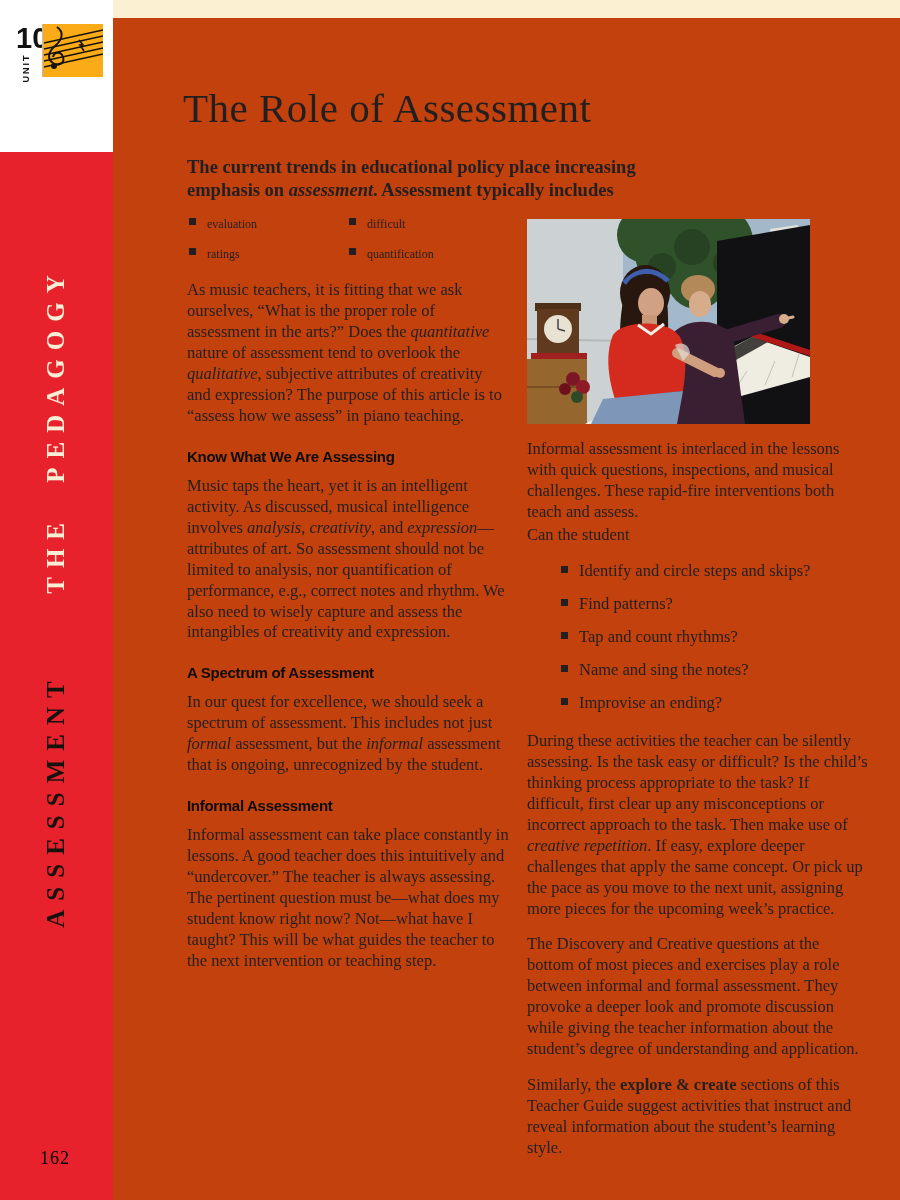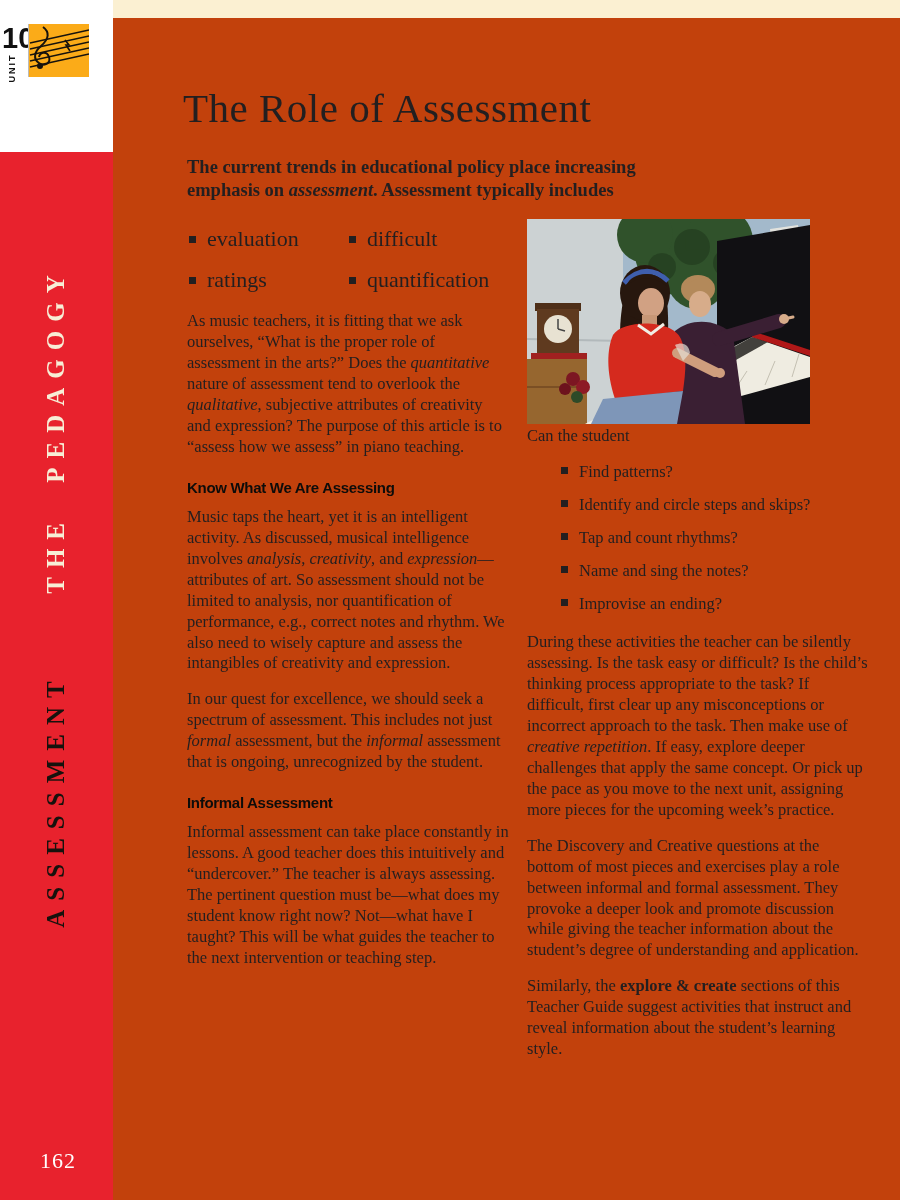--- a/index.html
+++ b/index.html
@@ -13,43 +13,43 @@
   .sidebar{position:absolute;left:0;top:0;width:113px;height:1200px;background:#e8222d;}
   .sidebar-white{position:absolute;left:0;top:0;width:113px;height:152px;background:#ffffff;}
   .v-label{
     position:absolute;text-align:center;white-space:nowrap;
     font-family:"Liberation Serif","DejaVu Serif",serif;
     font-weight:bold;font-size:25px;letter-spacing:9px;word-spacing:16px;
     transform:rotate(-90deg);
   }
   .v-label.top{width:400px;height:34px;line-height:34px;left:-144px;top:413px;color:#f7eed6;}
   .v-label.bottom{width:310px;height:34px;line-height:34px;left:-99px;top:783px;color:#16120d;}
-  .page-num{position:absolute;left:40px;top:1148px;color:#ffffff;font-size:22px;letter-spacing:1px;}
-  
-  .badge{position:absolute;left:2px;top:22px;width:90px;height:60px;text-decoration:underline;}
+  .page-num{position:absolute;left:40px;top:1148px;color:#000000;font-size:18px;letter-spacing:1px;}
+  
+  .badge{position:absolute;left:16px;top:22px;width:90px;height:60px;text-decoration:underline;}
   .badge-num{position:absolute;left:0;top:2px;font-family:"Liberation Sans",sans-serif;
     font-weight:bold;font-size:29px;line-height:1;color:#111;}
   .badge-unit{position:absolute;left:-9px;top:40px;width:40px;height:12px;
     font-family:"Liberation Sans",sans-serif;font-weight:bold;font-size:9px;
     letter-spacing:2px;color:#111;transform:rotate(-90deg);text-align:center;}
   .badge-art{position:absolute;left:26px;top:2px;width:60px;height:53px;border-left:1px solid #bbb;}
   
   .main{position:absolute;left:113px;top:18px;width:787px;height:1200px;background:#c2410c;}
   .inner{padding:66px 30px 0 70px;}
   h1{font-size:41px;font-weight:normal;margin:0 0 24px 0;letter-spacing:0.5px;color:#231f20;}
   .intro{font-size:18.5px;font-weight:bold;line-height:1.22;width:485px;margin:0 0 14px 4px;}
   .cols{display:flex;gap:18px;margin-left:4px;}
   .col-left{width:322px;flex:0 0 322px;}
   .col-right{width:343px;flex:0 0 343px;}
   p{font-size:16.5px;line-height:1.27;margin:0 0 15px 0;}
   h2{font-family:"Liberation Sans",sans-serif;font-size:15px;letter-spacing:-0.3px;
      margin:21px 0 11px 0;color:#0d0c0a;}
   
   .grid-bullets{display:grid;grid-template-columns:160px 1fr;row-gap:15px;
-     margin:11px 0 18px 2px;font-size:22px;}
+     margin:2px 0 18px 2px;font-size:12px;}
   .b-item{display:flex;align-items:baseline;}
   .sq{display:inline-block;width:7px;height:7px;background:#231f20;
      margin-right:11px;flex:0 0 7px;position:relative;top:-3px;}
   .check-list{margin:2px 0 18px 34px;}
   .check-list .b-item{margin-bottom:13px;font-size:16.5px;}
   .lead-in{margin-top:-13px;font-family:Liberation Serif, serif;}
   
   .photo{display:block;margin:4px 0 15px 0;}
 </style>
 </head>
@@ -108,20 +108,21 @@
               <span class="sq"></span>
               <span>quantification</span>
             </div>
         </div>
 
         <p><span>As music teachers, it is fitting that we ask ourselves, “What is the proper role of assessment in the arts?” Does the </span><span style="font-style: italic;">quantitative</span><span> nature of assessment tend to overlook the </span><span style="font-style: italic;">qualitative</span><span>, subjective attributes of creativity and expression? The purpose of this article is to “assess how we assess” in piano teaching.</span></p>
 
         <h2>Know What We Are Assessing</h2>
         <p><span>Music taps the heart, yet it is an intelligent activity. As discussed, musical intelligence involves </span><span style="font-style: italic;">analysis</span><span>, </span><span style="font-style: italic;">creativity</span><span>, and </span><span style="font-style: italic;">expression</span><span>—attributes of art. So assessment should not be limited to analysis, nor quantification of performance, e.g., correct notes and rhythm. We also need to wisely capture and assess the intangibles of creativity and expression.</span></p>
 
+        <h2>A Spectrum of Assessment</h2>
         <p><span>In our quest for excellence, we should seek a spectrum of assessment. This includes not just </span><span style="font-style: italic;">formal</span><span> assessment, but the </span><span style="font-style: italic;">informal</span><span> assessment that is ongoing, unrecognized by the student.</span></p>
 
         <h2>Informal Assessment</h2>
         <p>Informal assessment can take place constantly in lessons. A good teacher does this intuitively and “undercover.” The teacher is always assessing. The pertinent question must be—what does my student know right now? Not—what have I taught? This will be what guides the teacher to the next intervention or teaching step.</p>
       </div>
 
       <div class="col-right">
         <svg class="photo" width="283" height="205" viewBox="0 0 283 205">
 
           <rect x="0" y="0" width="283" height="205" fill="#a3b9cb"></rect>
@@ -191,30 +192,31 @@
           <path d="M 100 66 C 104 52 134 50 140 68 C 132 58 112 56 100 66 Z" fill="#27170e"></path>
           <rect x="115" y="96" width="15" height="12" fill="#c79776"></rect>
           <path d="M 86 116 C 96 100 146 100 154 120 C 160 134 159 152 156 172 L 88 180 C 79 152 80 130 86 116 Z" fill="#d52a1e"></path>
           <path d="M 111 106 L 124 115 L 137 105" fill="none" stroke="#f0ede4" stroke-width="3"></path>
           <line x1="150" y1="134" x2="188" y2="153" stroke="#cf9e7d" stroke-width="10" stroke-linecap="round"></line>
           <circle cx="193" cy="154" r="5" fill="#cf9e7d"></circle>
           <path d="M 148 126 C 156 122 162 126 163 134 L 156 142 Z" fill="#e4e0d6" opacity="0.7"></path>
           <polygon points="76,180 156,172 150,205 64,205" fill="#7e96b8"></polygon>
         </svg>
 
+        <p>Informal assessment is interlaced in the lessons with quick questions, inspections, and musical challenges. These rapid-fire interventions both teach and assess.</p>
         <p class="lead-in">Can the student</p>
 
         <div class="check-list">
           <div class="b-item">
               <span class="sq"></span>
+              <span>Identify and circle steps and skips?</span>
+            </div>
+          <div class="b-item">
+              <span class="sq"></span>
               <span>Find patterns?</span>
-            </div>
-          <div class="b-item">
-              <span class="sq"></span>
-              <span>Identify and circle steps and skips?</span>
             </div>
           <div class="b-item">
               <span class="sq"></span>
               <span>Tap and count rhythms?</span>
             </div>
           <div class="b-item">
               <span class="sq"></span>
               <span>Name and sing the notes?</span>
             </div>
           <div class="b-item">

